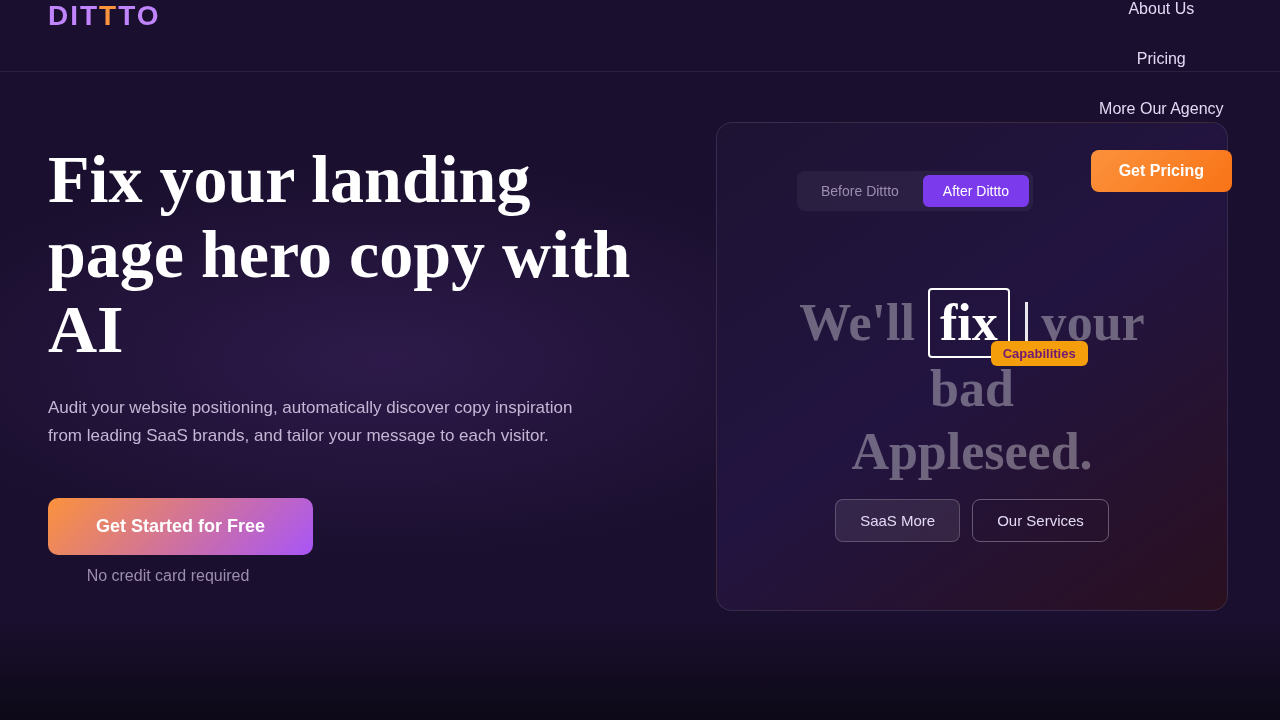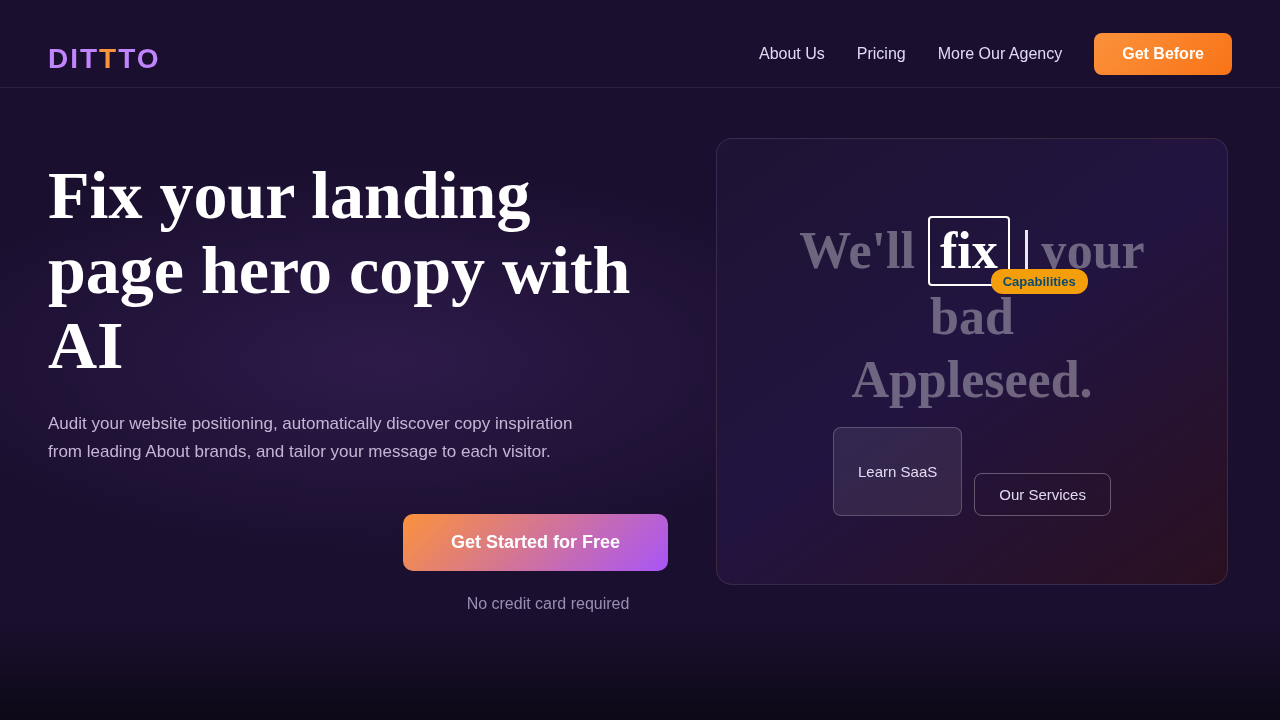--- a/index.html
+++ b/index.html
@@ -23,31 +23,32 @@
                   radial-gradient(ellipse at 80% 70%, #3d1a2a 0%, transparent 60%);
       pointer-events: none;
       z-index: 0;
     }
 
     
     nav {
       position: relative;
       z-index: 10;
       display: flex;
-      align-items: flex-end;
+      align-items: flex-start;
       justify-content: space-between;
-      padding: 12px 48px;
-      height: 88px;
+      padding: 0 48px;
+      height: 72px;
       border-bottom: 1px solid rgba(255,255,255,0.07);
     }
 
     .nav-links {
       display: flex;
       align-items: center;
       gap: 32px;
+      flex-direction: column;
     }
 
     .nav-link {
       color: #e2d9f3;
       text-decoration: none;
       font-family: Arial, sans-serif;
       font-size: 16px;
       font-weight: 400;
     }
 
@@ -94,22 +95,22 @@
       font-size: 17px;
       line-height: 1.65;
       color: #c4b5d4;
       max-width: 560px;
       margin-bottom: 48px;
     }
 
     .cta-group {
       display: flex;
       flex-direction: column;
-      align-items: flex-end;
-      gap: 24px;
+      align-items: flex-start;
+      gap: 12px;
     }
 
     .cta-btn {
       background: linear-gradient(135deg, #fb923c, #a855f7);
       color: #fff;
       border: none;
       border-radius: 10px;
       padding: 18px 48px;
       font-family: Arial, sans-serif;
       font-size: 18px;
@@ -206,26 +207,26 @@
       color: #fff;
       font-size: 52px;
       margin-top: 9px;
     }
 
     .tooltip-capabilities {
       position: absolute;
       bottom: -8px;
       right: -60px;
       background: #f59e0b;
-      color: #0c4a6e;
+      color: #701a75;
       font-family: Arial, sans-serif;
       font-size: 13px;
       font-weight: 600;
       padding: 5px 12px;
-      border-radius: 12px;
+      border-radius: 6px;
       white-space: nowrap;
       z-index: 20;
     }
 
     
     .demo-actions {
       display: flex;
       gap: 12px;
       margin-top: 16px;
     }
@@ -242,21 +243,20 @@
     .demo-btn.outline-dark {
       background: rgba(255,255,255,0.08);
       border: 1px solid rgba(255,255,255,0.2);
       color: #e2d9f3;
     }
 
     .demo-btn.outline-light {
       background: transparent;
       border: 1px solid rgba(255,255,255,0.3);
       color: #e2d9f3;
-      margin-top: 46px;
     }
 
     
     .bottom-band {
       position: absolute;
       bottom: 0;
       left: 0;
       right: 0;
       height: 100px;
       background: linear-gradient(to top, #0d0917, transparent);
@@ -270,54 +270,60 @@
 <nav>
   <div>
     <span style="font-family:Arial,sans-serif;font-size:28px;font-weight:900;letter-spacing:2px;">
       <span style="color:#c084fc;">DIT</span><span style="color:#fb923c;">T</span><span style="color:#c084fc;">TO</span>
     </span>
   </div>
   <div class="nav-links">
     <a class="nav-link" href="#">About Us</a>
     <a class="nav-link" href="#">Pricing</a>
     <a class="nav-link" href="#">More Our Agency</a>
-    <button class="nav-cta">Get Before</button>
+    <button class="nav-cta">Get Pricing</button>
   </div>
 </nav>
 
 <div class="main">
 
   <div class="hero-left">
     <h1 class="hero-title">Fix your landing page hero copy with AI</h1>
-    <p class="hero-subtitle">Audit your website positioning, automatically discover copy inspiration from leading About brands, and tailor your message to each visitor.</p>
+    <p class="hero-subtitle">Audit your website positioning, automatically discover copy inspiration from leading SaaS brands, and tailor your message to each visitor.</p>
     <div class="cta-group">
       <button class="cta-btn">Get Started for Free</button>
       <span class="cta-note">No credit card required</span>
     </div>
   </div>
 
   <div class="hero-right">
     <div class="demo-card">
 
+      <div style="align-self:flex-start;">
+        <div class="toggle-group">
+          <button class="toggle-btn inactive">Before Dittto</button>
+          <button class="toggle-btn active">After Dittto</button>
+        </div>
+      </div>
 
       <div class="demo-content">
         <div class="demo-headline">
           <span>We'll </span><span class="highlight-box" style="position:relative;">
             <span class="fix-border">fix</span>
             
             <span style="display:inline-block;width:3px;height:52px;background:#fff;vertical-align:middle;margin-left:2px;opacity:0.9;"></span>
             
             <span class="tooltip-capabilities">Capabilities</span>
           </span><span> your bad</span>
           <br>
           <span>Appleseed.</span>
         </div>
 
         <div class="demo-actions" style="justify-content:center;">
-          <button class="demo-btn outline-dark">Learn SaaS</button>
+          <button class="demo-btn outline-dark">SaaS More</button>
           <button class="demo-btn outline-light">Our Services</button>
         </div>
       </div>
 
     </div>
   </div>
 
 </div>
 
 <div class="bottom-band"></div>

